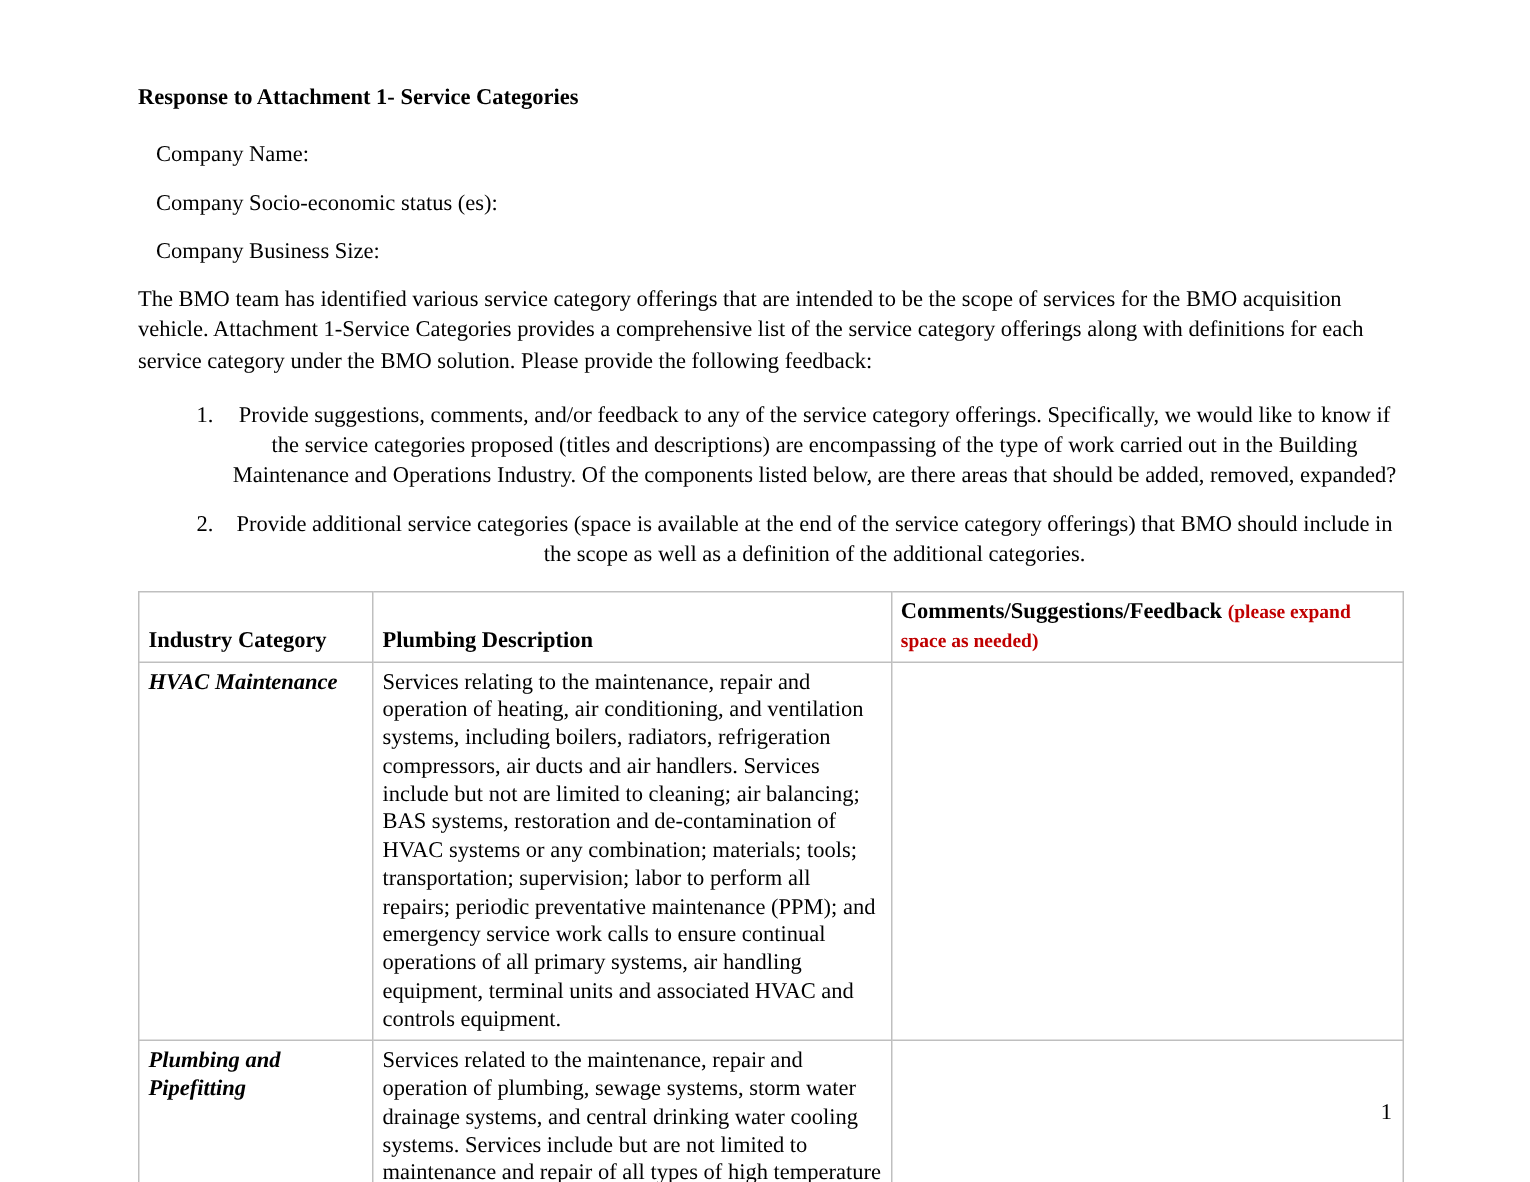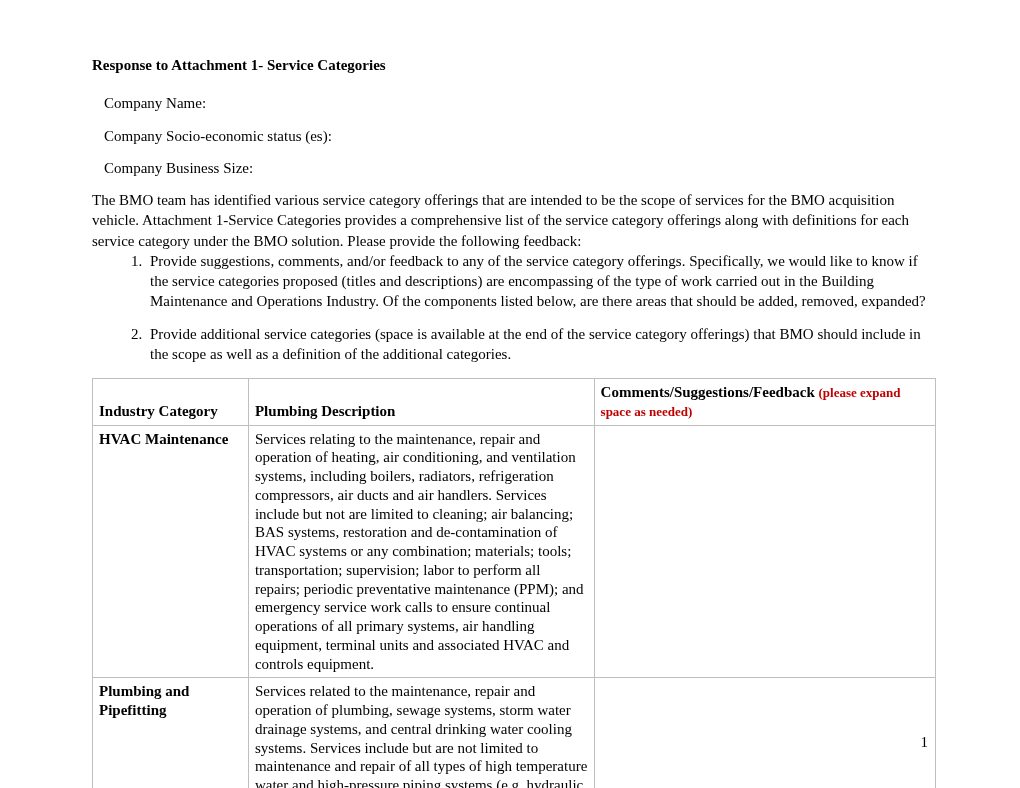--- a/index.html
+++ b/index.html
@@ -20,25 +20,27 @@
     }
     .title {
       font-weight: bold;
       margin-bottom: 18px;
     }
     .field-line {
       margin: 12px;
     }
     .intro {
       margin-top: 2px;
+      margin-bottom: 16px;
       font-family: Liberation Serif, serif;
     }
     ol {
       margin: 0 0 14px 0;
       padding-left: 54px;
+      text-align: center;
     }
     ol li {
       margin-bottom: 12px;
       padding-left: 4px;
     }
     table {
       border-collapse: collapse;
       width: 100%;
       table-layout: fixed;
       margin-top: 4px;
@@ -59,20 +61,21 @@
       font-weight: bold;
       vertical-align: bottom;
     }
     .th-note {
       font-weight: bold;
       color: #c00000;
       font-size: 13px;
     }
     .cat-name {
       font-weight: bold;
+      font-style: italic;
     }
     .pagenum {
       position: absolute;
       bottom: 36px;
       right: 92px;
       font-size: 15px;
     }
   </style>
 </head>
 <body>

